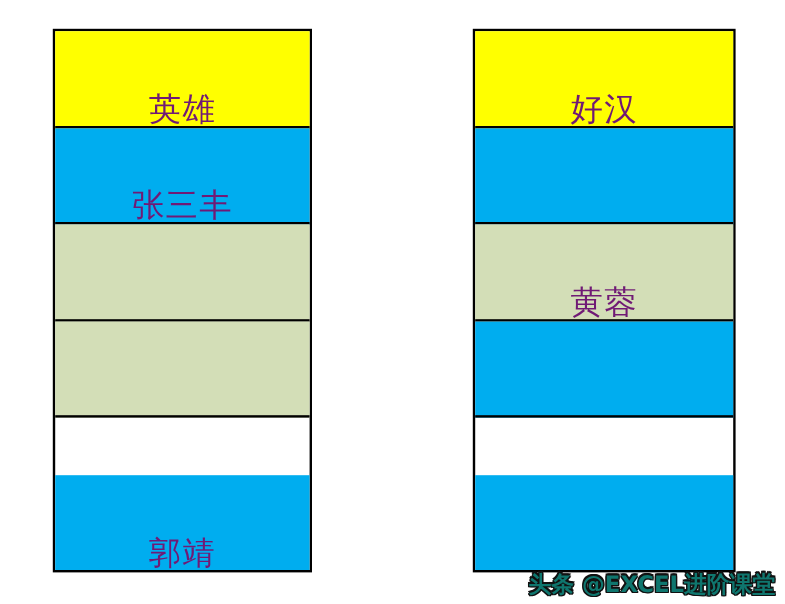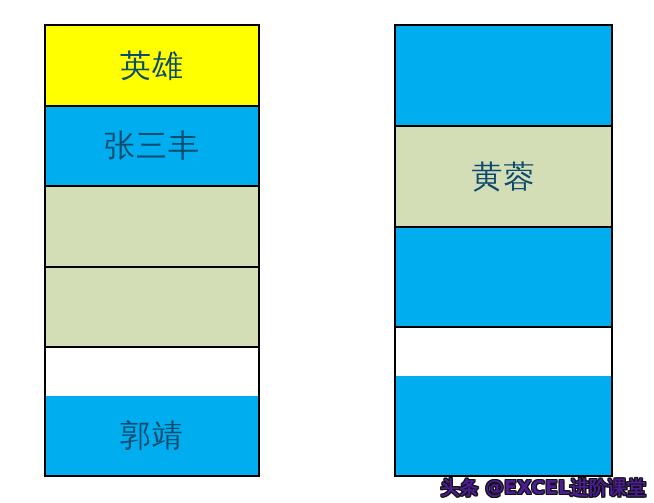--- a/index.html
+++ b/index.html
@@ -42,24 +42,24 @@
     top: 24px;
     width: 219px;
     height: 453px;
   }
 
   .cell {
     box-sizing: border-box;
     flex: 1 1 0;
     border-bottom: 2px solid #000000;
     display: flex;
-    align-items: center;
+    align-items: flex-end;
     justify-content: center;
-    font-size: 31px;
-    color: #0c4a6e;
+    font-size: 27px;
+    color: #701a75;
     line-height: 1;
     letter-spacing: 1px;
     font-family: "DejaVu Serif", "Liberation Serif", serif;
     white-space: nowrap;
     overflow: hidden;
   }
 
   .cell:last-child {
     border-bottom: none;
     margin-top: 48px;
@@ -68,21 +68,21 @@
   .fill-yellow { background: #ffff00; }
   .fill-blue   { background: #00adef; }
   .fill-green  { background: #d3deb7; font-family: Liberation Serif, serif; }
 
   .watermark {
     position: absolute;
     right: 8px;
     bottom: 6px;
     font-size: 19px;
     font-weight: bold;
-    color: #4c1d95;
+    color: #0f766e;
     letter-spacing: 0px;
     line-height: 1;
     white-space: nowrap;
     font-family: "DejaVu Sans", "Liberation Sans", sans-serif;
     text-shadow:
       -1px -1px 0 #111111,
        1px -1px 0 #111111,
       -1px  1px 0 #111111,
        1px  1px 0 #111111,
        0px -1px 0 #111111,
@@ -108,20 +108,23 @@
     </div>
     <div class="cell fill-green">
       <span></span>
     </div>
     <div class="cell fill-blue">
       <span>郭靖</span>
     </div>
   </div>
 
   <div class="table-block" id="table-right">
+    <div class="cell fill-yellow">
+      <span>好汉</span>
+    </div>
     <div class="cell fill-blue">
       <span></span>
     </div>
     <div class="cell fill-green">
       <span>黄蓉</span>
     </div>
     <div class="cell fill-blue">
       <span></span>
     </div>
     <div class="cell fill-blue">

